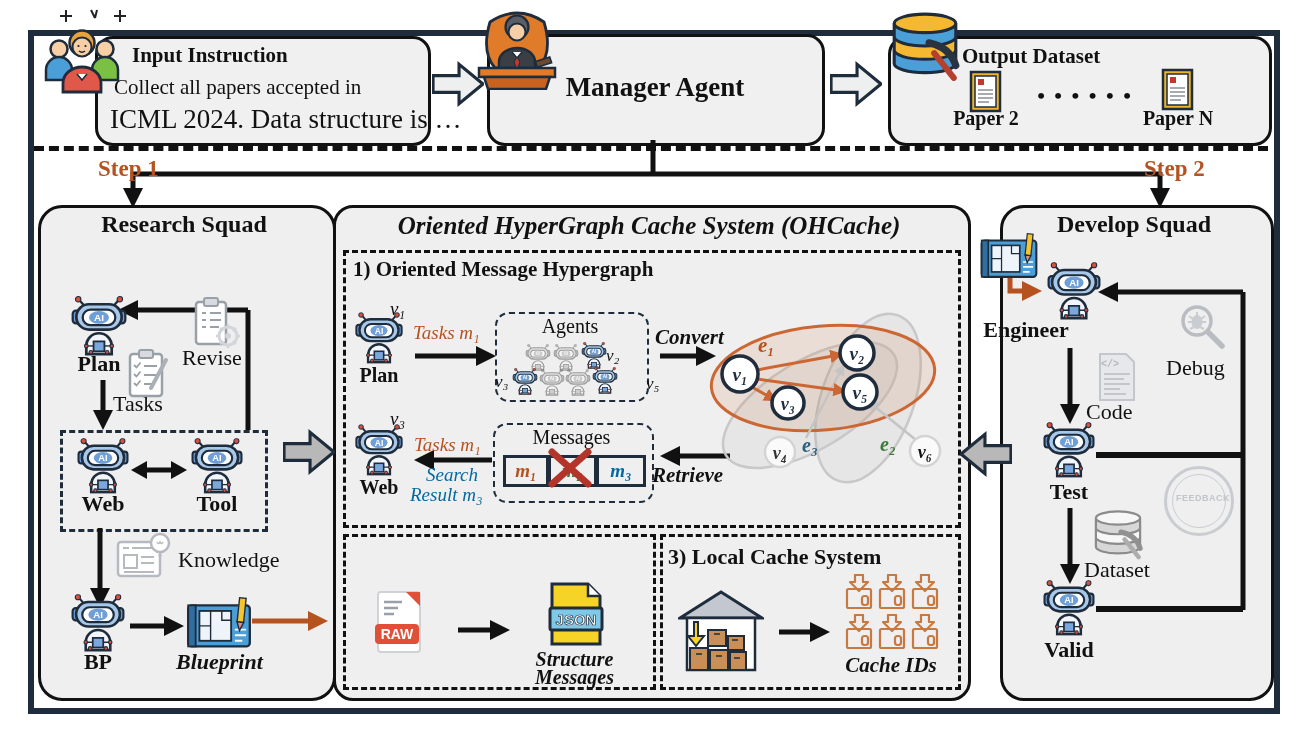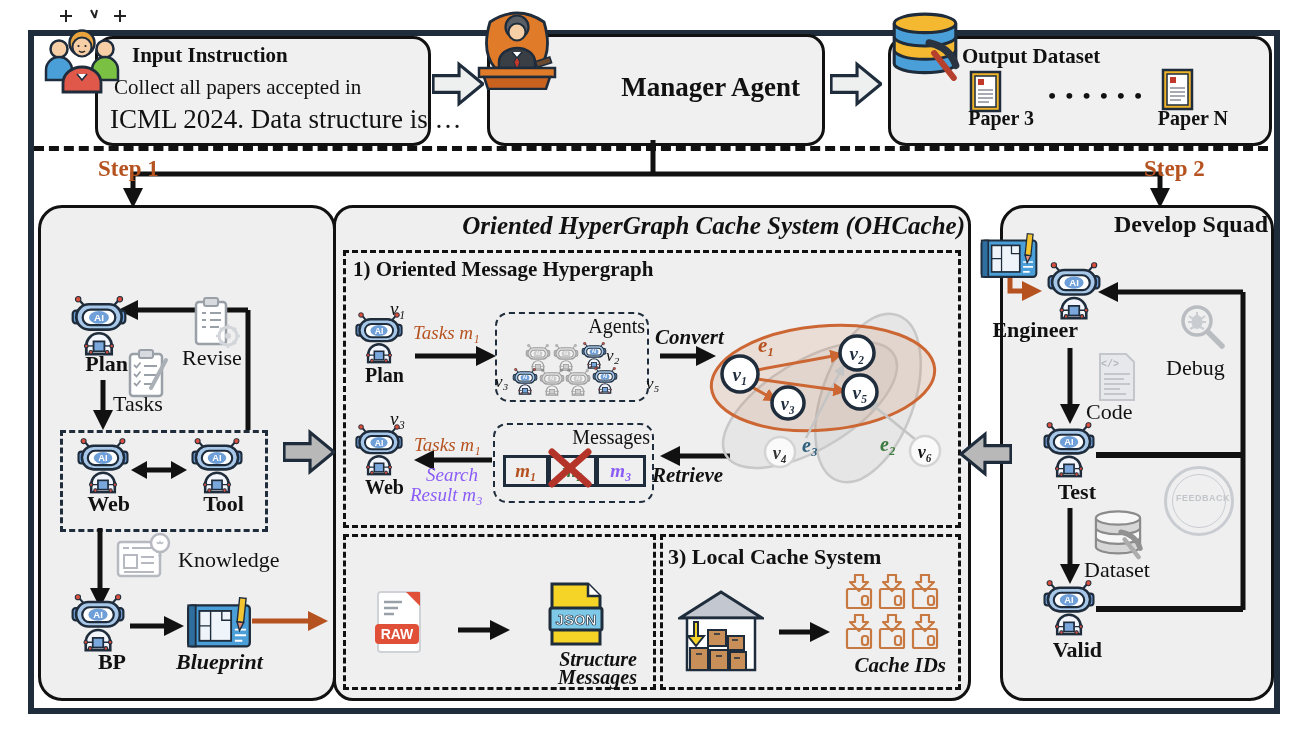--- a/index.html
+++ b/index.html
@@ -10,22 +10,22 @@
   .dashsep{left:34px;top:146px;width:1234px;border-top:5px dashed #111;}
   
   .hbox{background:#f0f0f0;border:3px solid #111;border-radius:18px;}
   
   .panel{background:#efefef;border:3.5px solid #111;border-radius:24px;}
   .subbox{border:3px dashed #111;}
   .dashbox{border:3px dashed #1e2c3c;}
   .rddash{border:2.5px dashed #1e2c3c;border-radius:14px;}
   
   .lbl{position:absolute;font-family:"Liberation Serif",serif;color:#111;line-height:1.12;white-space:nowrap;}
-  .b{font-weight:bold;} .i{font-style:italic;} .c{text-align:right;}
-  .accent{color:#b5521f;} .teal{color:#8b5cf6;} .green{color:#3d7a3d;}
+  .b{font-weight:bold;} .i{font-style:italic;} .c{text-align:center;}
+  .accent{color:#b5521f;} .teal{color:#0369a1;} .green{color:#3d7a3d;}
   svg{display:block;}
   .conn{left:0;top:0;pointer-events:none;}
   
   .rb-ln{stroke:#1e2c3c;stroke-width:2.5;}
   .rb-dot{fill:#d94f3d;stroke:#1e2c3c;stroke-width:1.2;}
   .rb-ear{fill:#6f9fd8;stroke:#1e2c3c;stroke-width:2.5;}
   .rb-head{fill:#a8c8ea;stroke:#1e2c3c;stroke-width:3;}
   .rb-face{fill:#fff;stroke:#1e2c3c;stroke-width:2.5;}
   .rb-visor{fill:#6f9fd8;}
   .rb-ai{font-family:"Liberation Sans",sans-serif;font-weight:bold;font-size:11px;fill:#fff;text-anchor:middle;}
@@ -244,30 +244,31 @@
     <use href="#sym-blockarrow" fill="#eef0f0" stroke="#1e2c3c" stroke-width="6"></use>
   </svg>
 
   <svg class="abs" style="left:886px;top:10px;" width="78" height="74" viewBox="0 0 76 72">
     <use href="#sym-db"></use>
   </svg>
   <div class="lbl b" style="left:962px;top:45px;font-size:21px;">Output Dataset</div>
   <svg class="abs" style="left:966px;top:70px;" width="40" height="44" viewBox="0 0 40 44">
       <use href="#sym-paper"></use>
     </svg>
-  <div class="lbl b c" style="left:938px;top:107px;width:96px;font-size:20px;">Paper 3</div>
+  <div class="lbl b c" style="left:938px;top:107px;width:96px;font-size:20px;">Paper 2</div>
   <div class="lbl b c" style="left:1026px;top:84px;width:118px;font-size:22px;letter-spacing:2px;">• • • • • •</div>
   <svg class="abs" style="left:1158px;top:68px;" width="40" height="44" viewBox="0 0 40 44">
       <use href="#sym-paper"></use>
     </svg>
   <div class="lbl b c" style="left:1128px;top:107px;width:100px;font-size:20px;">Paper N</div>
 
   <div class="lbl b accent" style="left:98px;top:156px;font-size:23px;">Step 1</div>
   <div class="lbl b accent" style="left:1144px;top:156px;font-size:23px;">Step 2</div>
 
+  <div class="lbl b c" style="left:38px;top:211px;width:292px;font-size:24px;">Research Squad</div>
   <svg class="abs" style="left:70px;top:296px;" width="58" height="60" viewBox="0 0 64 66">
       <use href="#sym-robot"></use>
     </svg>
   <div class="lbl b c" style="left:70px;top:352px;width:58px;font-size:22px;">Plan</div>
   <svg class="abs" style="left:192px;top:296px;" width="48" height="52" viewBox="0 0 48 52">
     <rect x="4" y="6" width="30" height="42" rx="3" fill="#fff" stroke="#9aa0a8" stroke-width="2.5"></rect>
     <rect x="12" y="2" width="14" height="8" rx="2" fill="#d7dade" stroke="#9aa0a8" stroke-width="2"></rect>
     <path d="M10 17 h4 M18 17 h11 M10 24 h4 M18 24 h11 M10 31 h4 M18 31 h9" stroke="#9aa0a8" stroke-width="2"></path>
     <circle cx="36" cy="40" r="9" fill="none" stroke="#d2d5d9" stroke-width="3"></circle>
     <circle cx="36" cy="40" r="3" fill="#d2d5d9"></circle>

